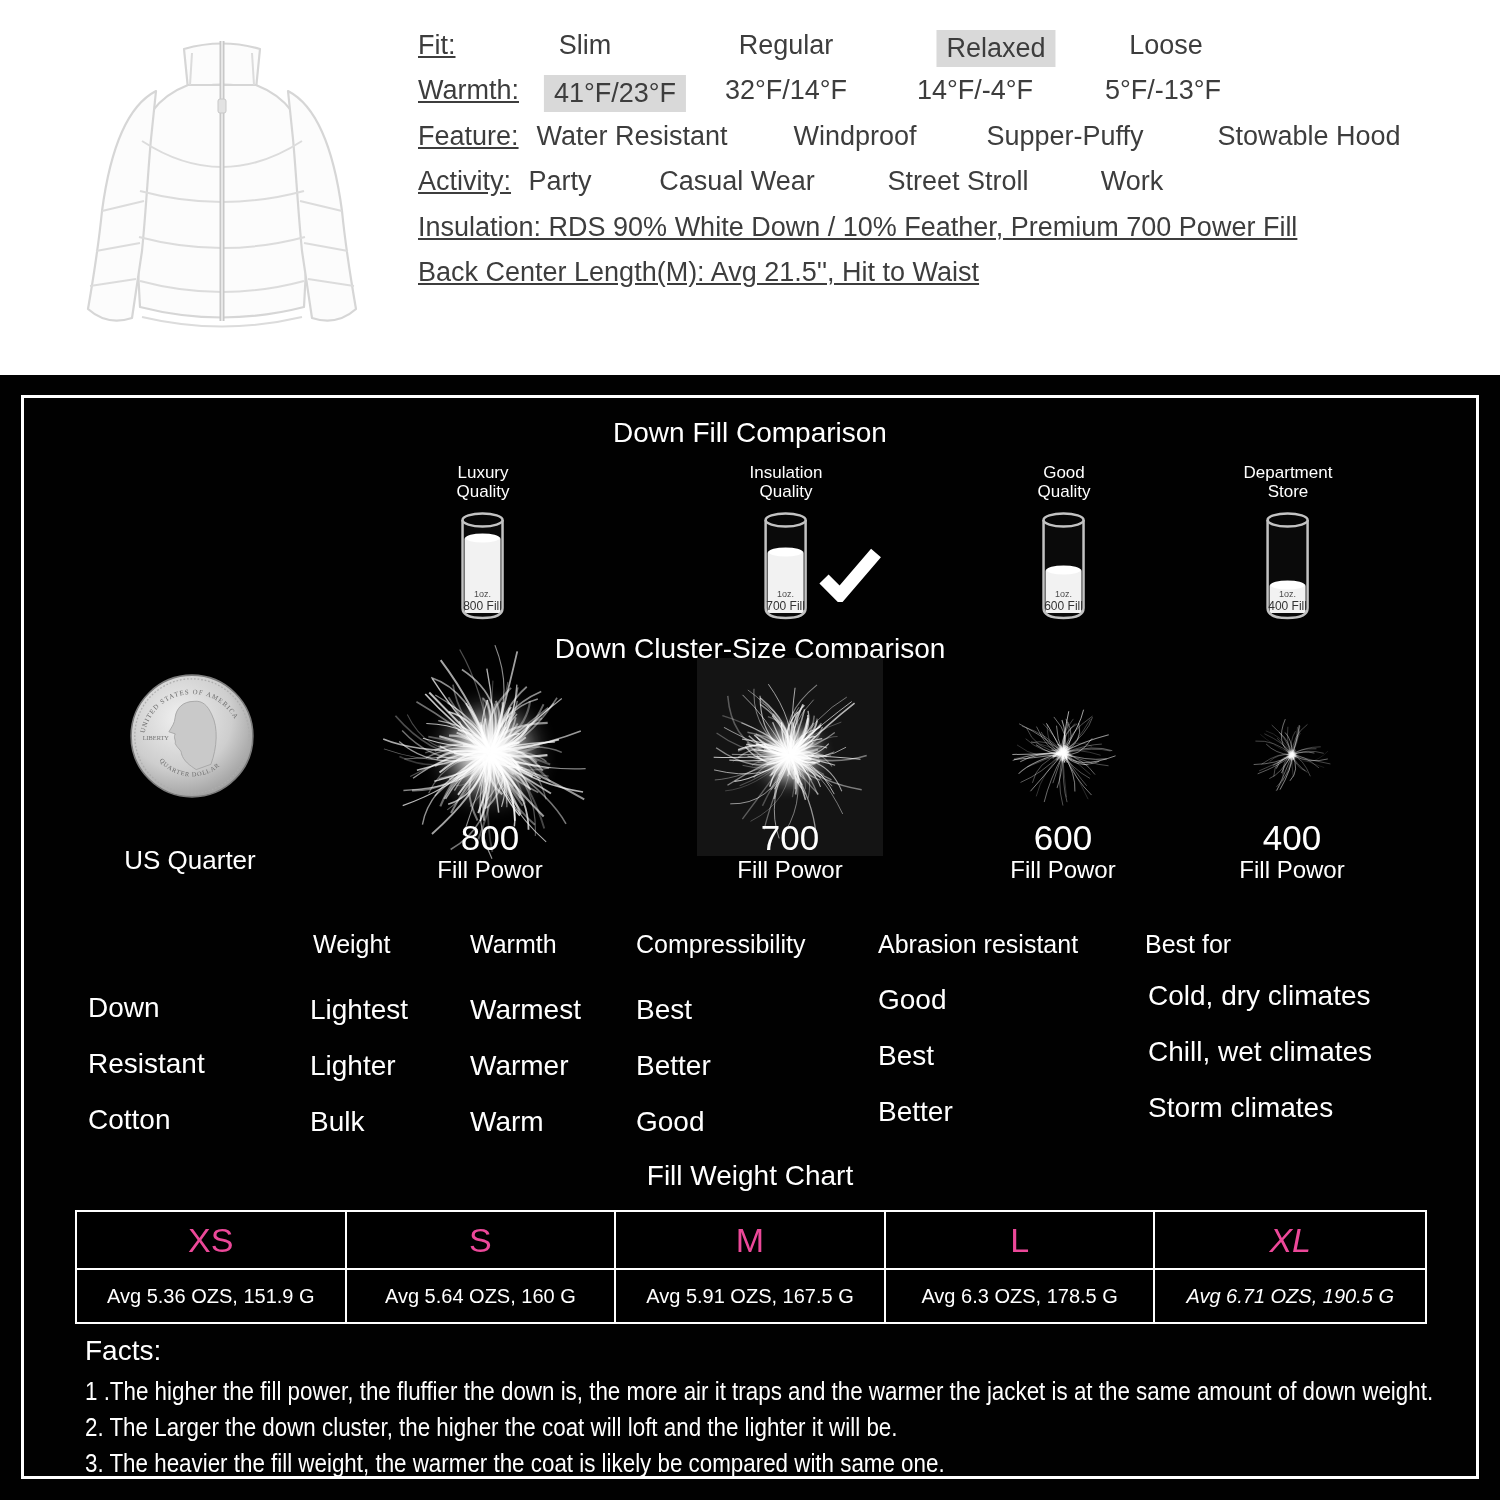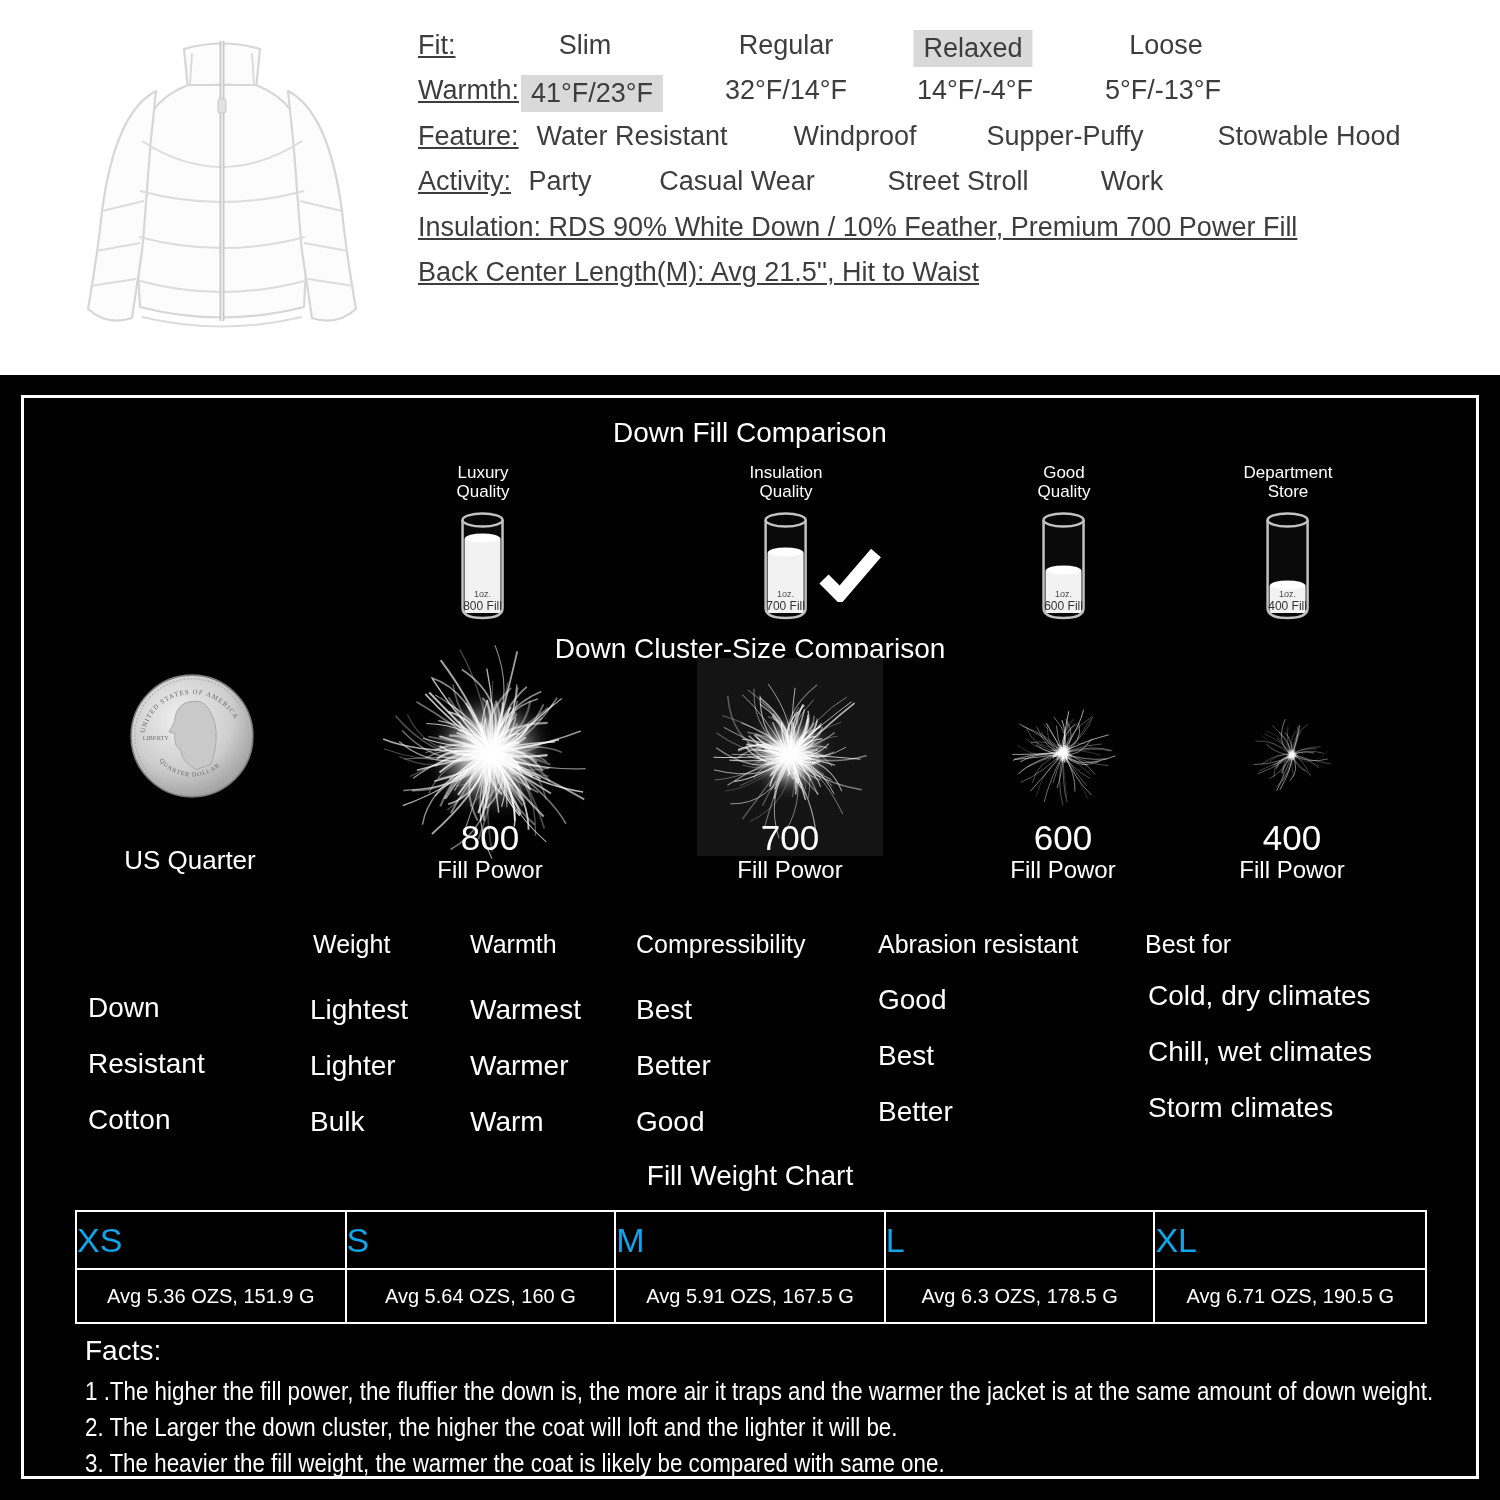--- a/index.html
+++ b/index.html
@@ -5,21 +5,21 @@
   html,body{margin:0;padding:0;background:#fff;}
   .page{position:relative;width:1500px;height:1500px;background:#fff;overflow:hidden;
         font-family:"Liberation Sans",sans-serif;}
   
   .jacket-wrap{position:absolute;left:52px;top:10px;width:340px;height:352px;}
   .specs{position:absolute;left:418px;top:30px;width:1062px;height:330px;
          font-size:27px;color:#3d3d3d;}
   .spec-line{position:absolute;left:0;width:100%;height:40px;white-space:nowrap;}
   .spec-label{position:absolute;left:0;top:0;text-decoration:underline;}
   .spec-item{position:absolute;top:0;transform:translateX(-50%);white-space:nowrap;}
-  .hl{background:#d9d9d9;padding:3px 10px;}
+  .hl{background:#d9d9d9;padding:3px 10px;margin-left:23px;}
   
   .panel{position:absolute;left:0;top:375px;width:1500px;height:1125px;background:#010101;color:#fff;}
   .panel-frame{position:absolute;left:21px;top:20px;width:1452px;height:1078px;border:3px solid #fff;}
   .panel-title{position:absolute;left:0;width:100%;text-align:center;font-size:28px;color:#fff;}
   
   .dfc-col{position:absolute;top:88px;transform:translateX(-50%);text-align:center;
            font-size:17px;line-height:19px;color:#fff;}
   .bottle-svg{margin-top:9px;}
   .bottle-svg text{font-family:"Liberation Sans",sans-serif;}
   .check-wrap{position:absolute;left:818px;top:173px;}
@@ -30,25 +30,25 @@
   .cl-num{position:absolute;transform:translateX(-50%);font-size:35px;color:#fff;}
   .cl-sub{position:absolute;transform:translateX(-50%);font-size:24px;color:#fff;}
   .coin-label{position:absolute;transform:translateX(-50%);font-size:26px;color:#fff;}
   
   .material{position:absolute;left:0;top:545px;width:1500px;height:240px;}
   .m-h{position:absolute;font-size:25px;color:#fff;white-space:nowrap;}
   .m-c{position:absolute;font-size:28px;color:#fff;white-space:nowrap;}
   
   .fwt{position:absolute;left:75px;top:835px;width:1348px;display:grid;
        grid-template-columns:repeat(5,1fr);border:2px solid #fff;background:#000;}
-  .fwt-h{font-size:34px;height:56px;line-height:56px;
-         border-right:2px solid #fff;border-bottom:2px solid #fff;color:#0ea5e9;}
+  .fwt-h{font-size:34px;height:56px;line-height:56px;text-align:center;
+         border-right:2px solid #fff;border-bottom:2px solid #fff;color:#ec4899;}
   .fwt-d{font-size:20px;height:52px;line-height:52px;text-align:center;
          border-right:2px solid #fff;color:#fff;white-space:nowrap;}
-  .fwt-h:nth-child(5),.fwt-d:nth-child(10){border-right:none;}
+  .fwt-h:nth-child(5),.fwt-d:nth-child(10){border-right:none;font-style:italic;}
   
   .facts{position:absolute;left:85px;top:960px;color:#fff;}
   .facts-title{font-size:28px;margin-bottom:6px;}
   .fact-line{font-size:26px;line-height:36px;white-space:nowrap;
              transform:scaleX(.86);transform-origin:left center;}
 </style>
 </head>
 <body>
 
 <div class="page">

